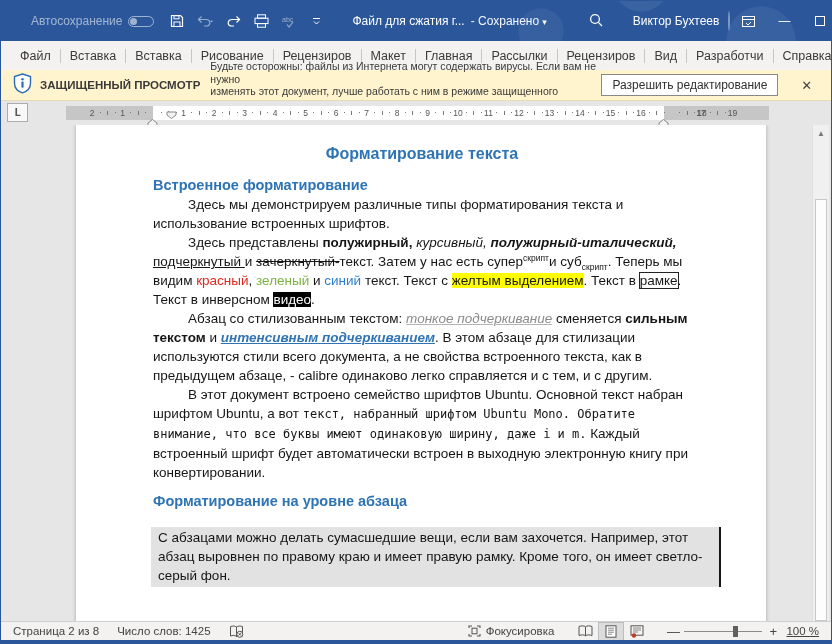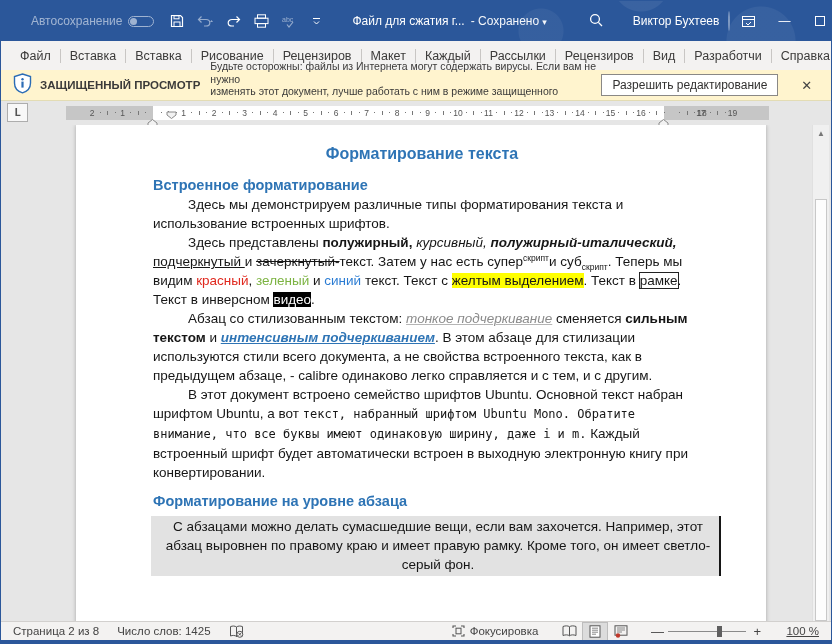--- a/index.html
+++ b/index.html
@@ -49,21 +49,21 @@
   .rdot { position:absolute; top:6px; width:1px; height:1px; background:#777; }
   .marker { position:absolute; }
 
   
   .docarea { position:relative; flex:1 1 auto; background:#e6e6e6; overflow:hidden; }
   .page { position:absolute; left:75px; top:0; width:690px; height:508px; background:#fff; box-shadow:0 0 4px rgba(0,0,0,.28); }
   .page-content { padding:18px 75px 0 77px; font-size:13.5px; line-height:19px; color:#161616; }
   .doc-title { text-align:center; color:var(--headblue); font-weight:bold; font-size:16px; line-height:21px; margin-bottom:11px; }
   .doc-h2 { color:var(--headblue); font-weight:bold; font-size:14.5px; line-height:20px; margin-top:9px; }
   .para { text-indent:35px; }
-  .para-gray { text-indent:0; text-align:center; background:#e2e2e2; border-right:2px solid #161616; padding:1px 1px 2px 7px; margin:5px -30px 0 -2px; }
+  .para-gray { text-indent:0; text-align:left; background:#e2e2e2; border-right:2px solid #161616; padding:1px 1px 2px 7px; margin:16px -30px 0 -2px; }
   .sg-b{font-weight:bold} .sg-i{font-style:italic} .sg-bi{font-weight:bold;font-style:italic}
   .sg-u{text-decoration:underline} .sg-s{text-decoration:line-through}
   .sg-sup{vertical-align:super;font-size:8.5px;line-height:0} .sg-sub{vertical-align:sub;font-size:8.5px;line-height:0}
   .sg-red{color:var(--red)} .sg-green{color:var(--green)} .sg-blue{color:var(--blue)}
   .sg-hl{background:var(--hl)} .sg-box{outline:1px solid #222;outline-offset:0}
   .sg-inv{background:#000;color:#fff}
   .sg-subtle{color:#8a8a8a;font-style:italic;text-decoration:underline solid #b5b5b5 1px}
   .sg-int{color:var(--headblue);font-weight:bold;font-style:italic;text-decoration:underline}
   .sg-mono{font-family:"DejaVu Sans Mono",monospace;font-size:12px}
 
@@ -76,21 +76,21 @@
   .statusbar { height:19px; background:#f3f2f1; border-top:1px solid #d2d0ce; display:flex; align-items:center; font-size:11.5px; color:#444; padding:0 6px 0 12px; flex:0 0 auto; }
   .sb-item { margin-right:18px; white-space:nowrap; display:flex; align-items:center; gap:5px; }
   .sb-right { margin-left:auto; display:flex; align-items:center; }
   .viewbtn { width:26px; height:19px; display:flex; align-items:center; justify-content:center; color:#555; }
   .viewbtn.sel { background:#dcdcdc; border:1px solid #bdbdbd; }
   .zoomctl { display:flex; align-items:center; margin-left:14px; }
   .zoombtn { width:18px; text-align:center; font-size:13px; color:#444; }
   .ztrack { position:relative; width:78px; height:13px; margin:0 2px; }
   .ztrack .line { position:absolute; left:0; right:0; top:6px; height:1px; background:#8a8a8a; }
   .ztrack .zthumb { position:absolute; top:1px; width:5px; height:11px; background:#5f5f5f; }
-  .zoomval { margin-left:20px; margin-right:6px; white-space:nowrap;text-decoration:underline; }
+  .zoomval { margin-left:4px; margin-right:6px; white-space:nowrap;text-decoration:underline; }
   .bluefoot { height:3px; background:var(--titlebar); flex:0 0 auto; }
 </style>
 </head>
 <body>
 
 <div class="window">
 
   <div class="titlebar">
     <div class="autosave">
       <span>Автосохранение</span>
@@ -169,21 +169,21 @@
         <span class="tab">Вставка</span>
         <span class="tabsep"></span>
         <span class="tab">Вставка</span>
         <span class="tabsep"></span>
         <span class="tab">Рисование</span>
         <span class="tabsep"></span>
         <span class="tab">Рецензиров</span>
         <span class="tabsep"></span>
         <span class="tab">Макет</span>
         <span class="tabsep"></span>
-        <span class="tab">Каждый</span>
+        <span class="tab">Главная</span>
         <span class="tabsep"></span>
         <span class="tab">Рассылки</span>
         <span class="tabsep"></span>
         <span class="tab">Рецензиров</span>
         <span class="tabsep"></span>
         <span class="tab">Вид</span>
         <span class="tabsep"></span>
         <span class="tab">Разработчи</span>
         <span class="tabsep"></span>
         <span class="tab">Справка</span>

